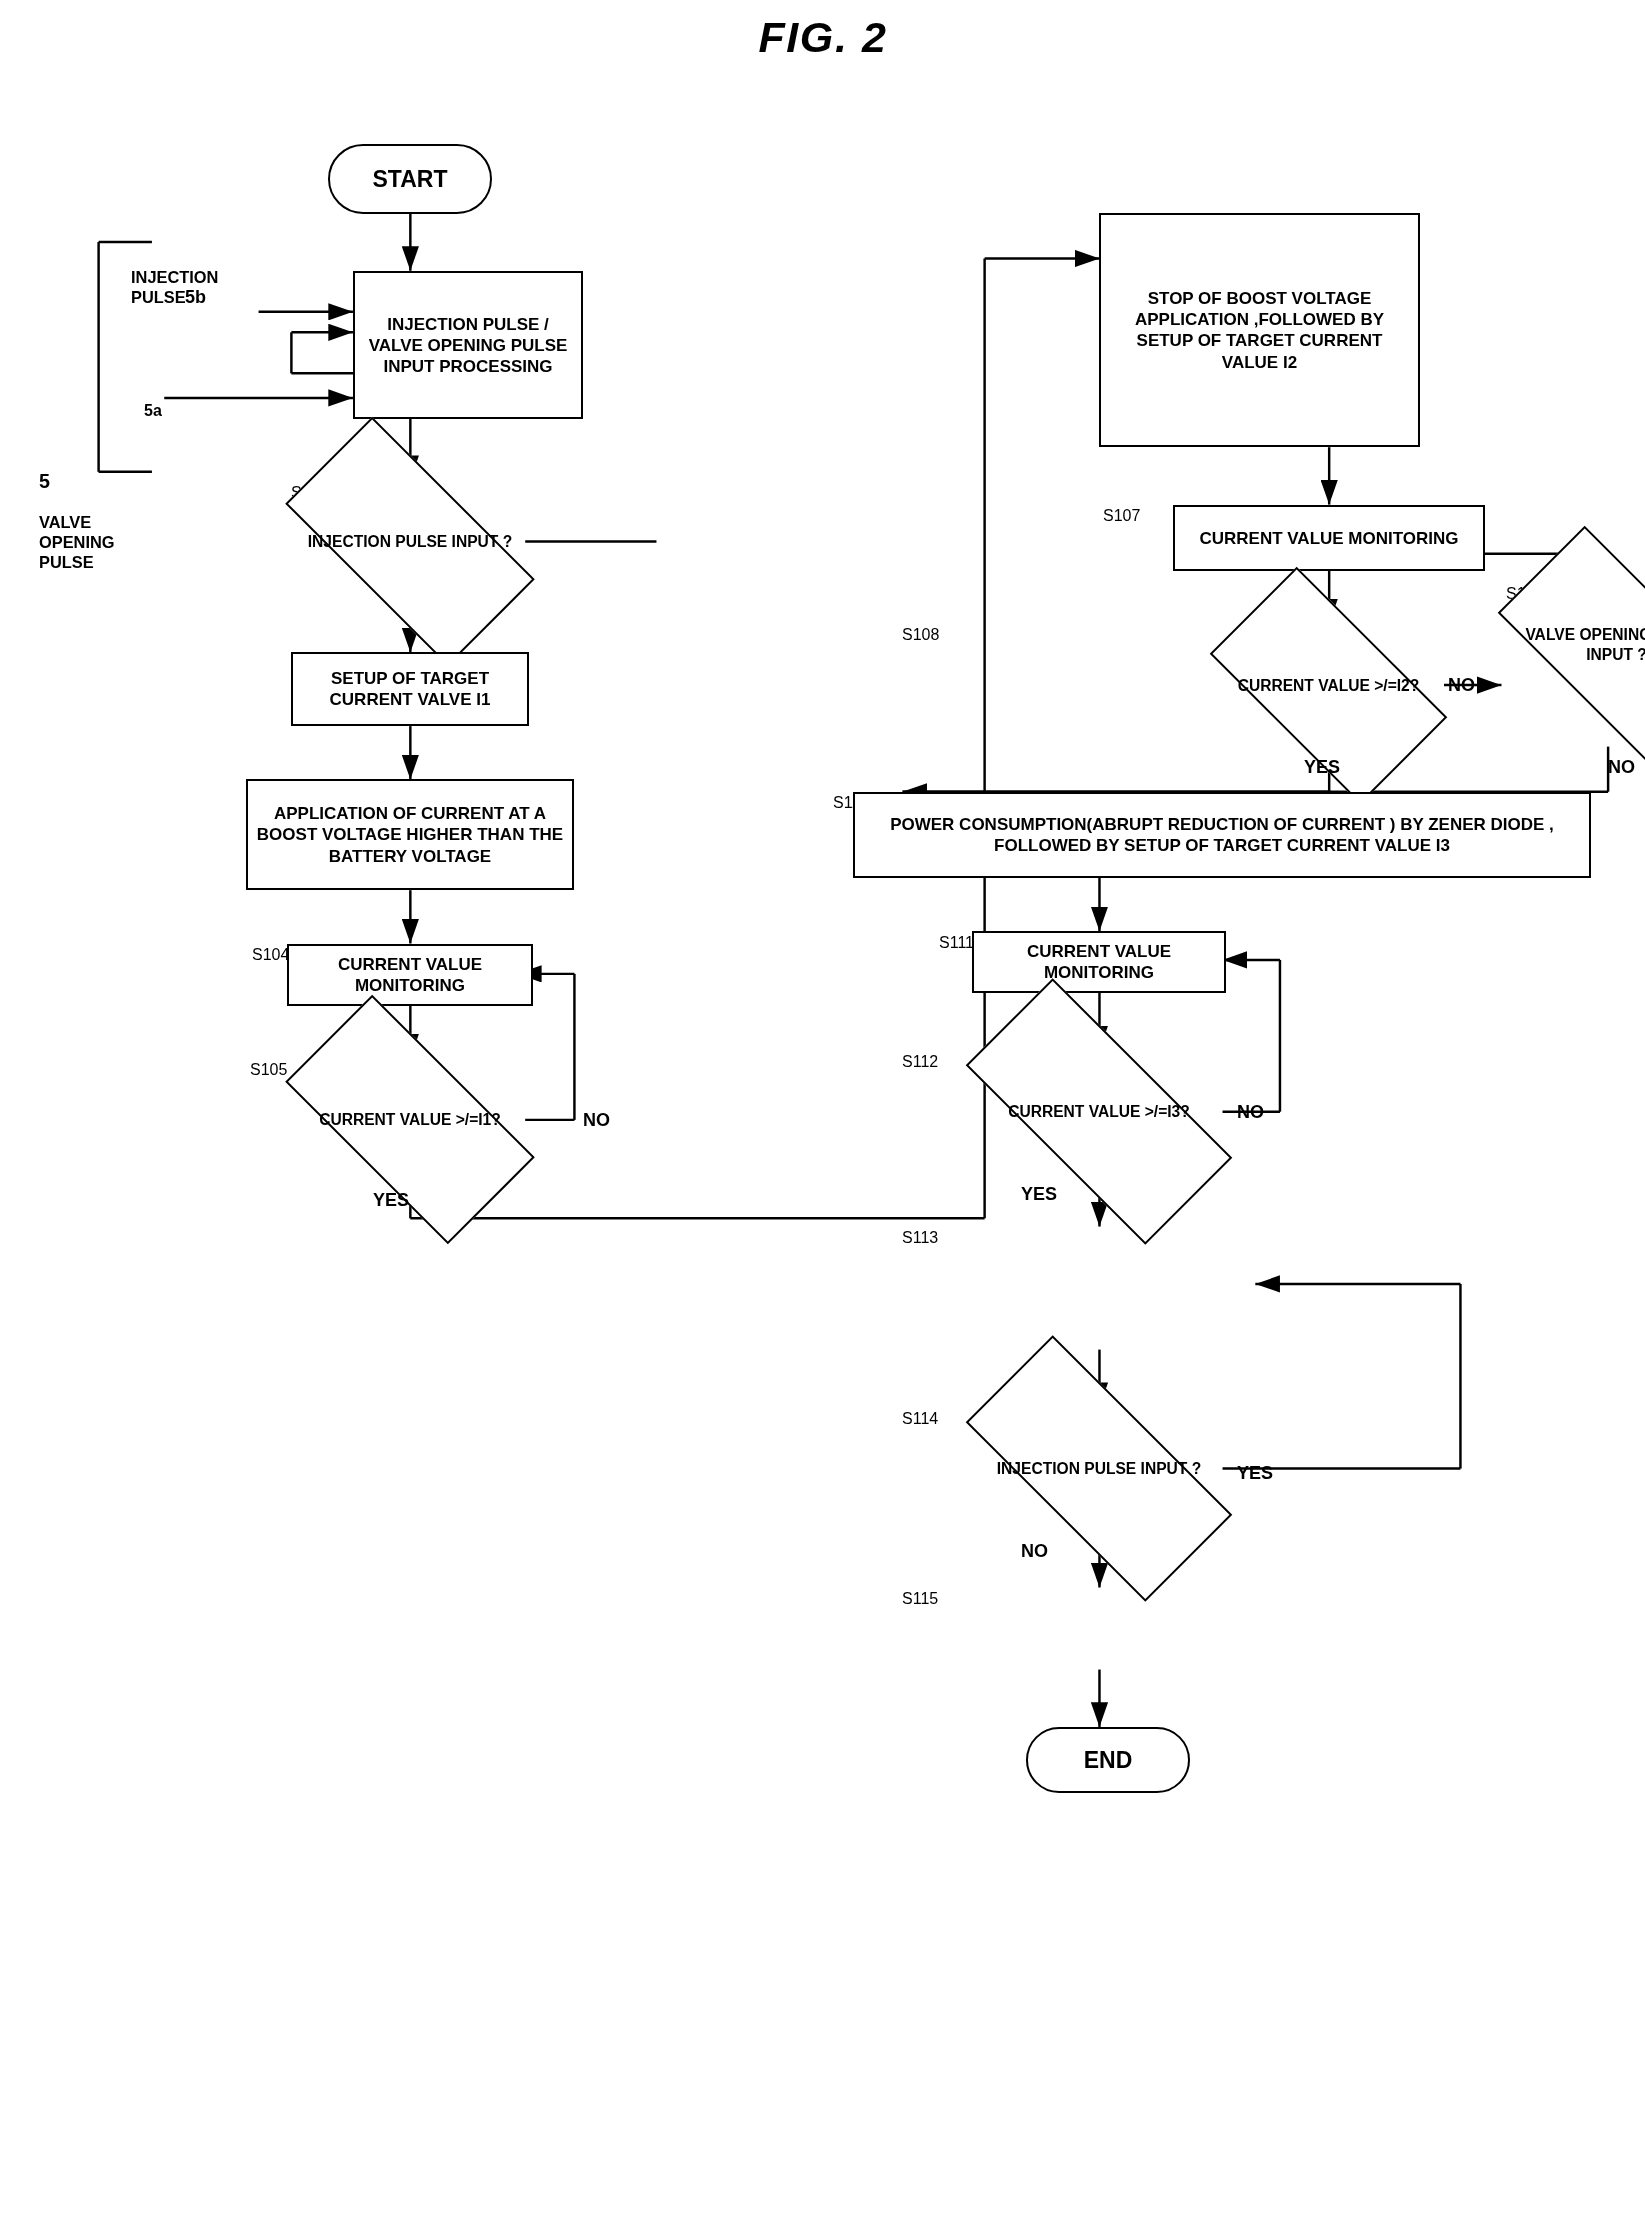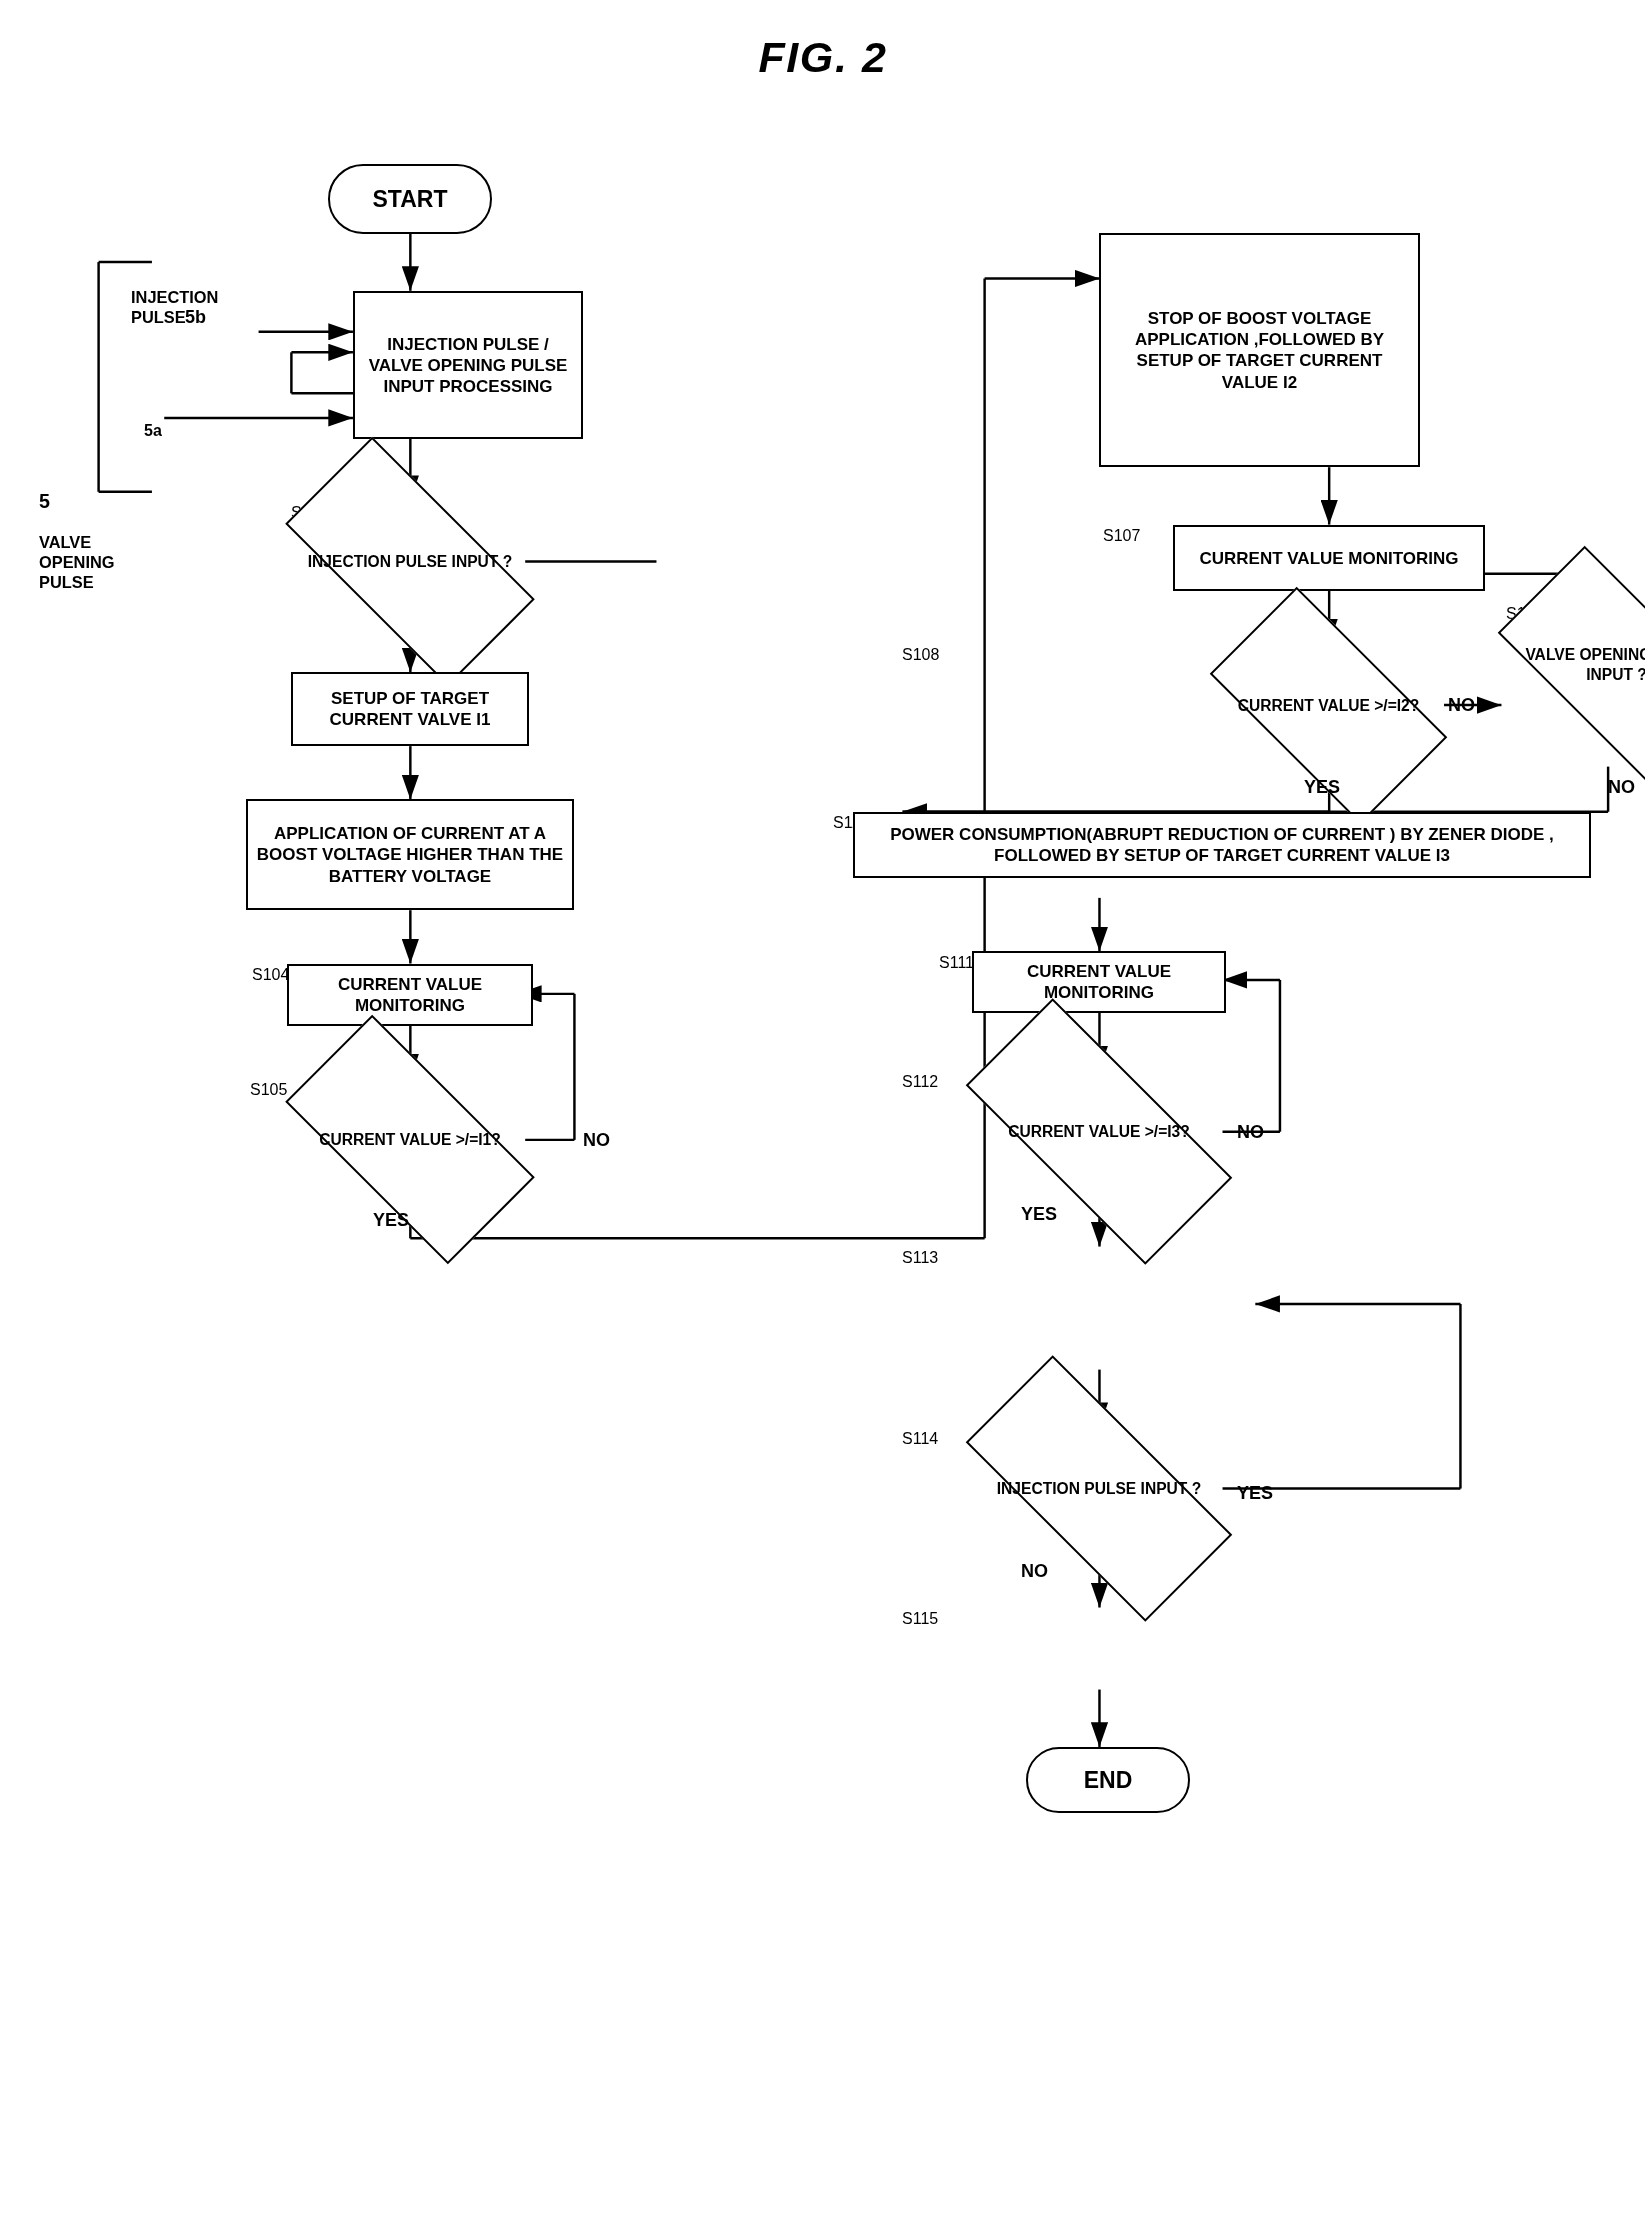--- a/index.html
+++ b/index.html
@@ -15,21 +15,21 @@
       width: 1646px;
       min-height: 2227px;
       background: #fff;
       position: relative;
     }
     .fig-title {
       text-align: center;
       font-size: 43px;
       font-style: italic;
       font-weight: bold;
-      padding-top: 33px;
+      padding-top: 13px;
       padding-bottom: 16.4px;
       letter-spacing: 1.6px;
     }
     .diagram-container {
       position: relative;
       width: 1646px;
       height: 2133px;
     }
 
     
@@ -272,21 +272,21 @@
     <div class="fc-node fc-diamond" style="left: 1510px; top: 505px; width: 213px; height: 123px; border: 2.5px solid rgb(0, 0, 0);">
       <div class="fc-diamond-inner" style="border: none; transform: rotate(-45deg);">
         <span style="font-size: 15.6px; display: block; padding: 4.1px;">VALVE OPENING PULSE INPUT ?</span>
       </div>
     </div>
 
     <div class="label-text" style="left:1608px; top:679px; font-size:18px;">NO</div>
 
     <div class="step-label" style="left:833px; top:716px;">S110</div>
 
-    <div class="fc-node fc-rect" style="left:853px; top:714px; width:738px; height:66px; font-size:17px; padding:6.6px;">
+    <div class="fc-node fc-rect" style="left:853px; top:714px; width:738px; height:86px; font-size:17px; padding:6.6px;">
       <span>POWER CONSUMPTION(ABRUPT REDUCTION OF CURRENT ) BY ZENER DIODE , FOLLOWED BY SETUP OF TARGET CURRENT VALUE I3</span>
     </div>
 
     <div class="step-label" style="left:939px; top:856px;">S111</div>
 
     <div class="fc-node fc-rect" style="left:972px; top:853px; width:254px; height:62px; font-size:17px; padding:4.9px;">
       <span>CURRENT VALUE MONITORING</span>
     </div>
 
     <div class="step-label" style="left:902px; top:975px;">S112</div>

